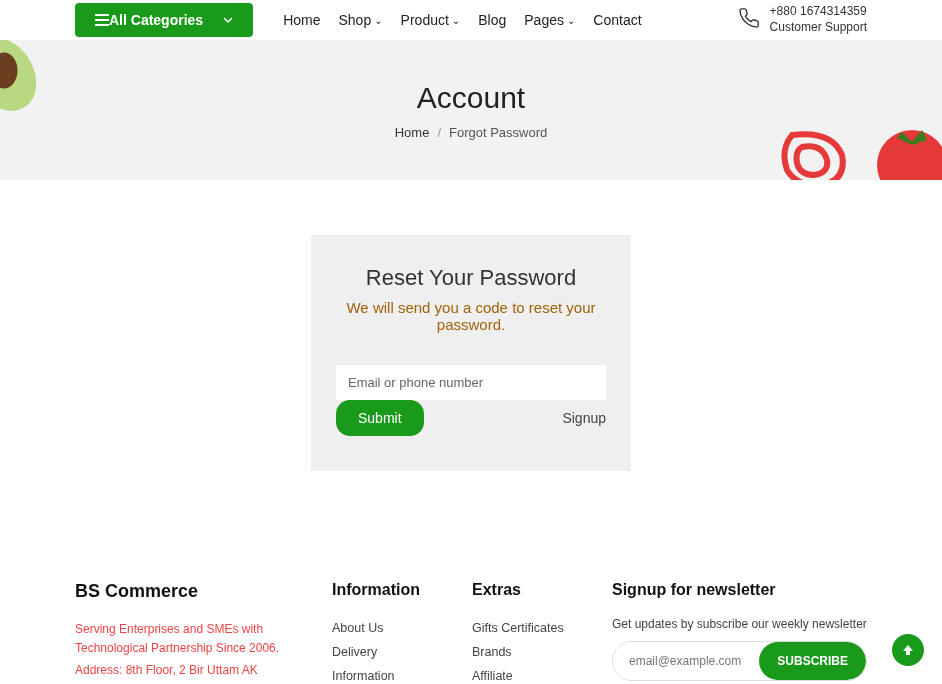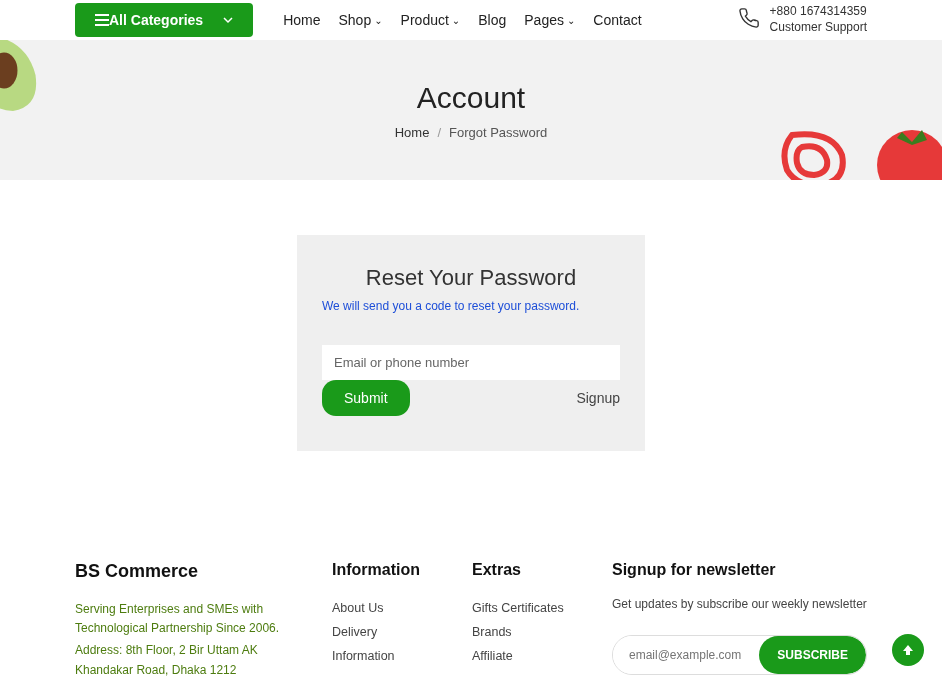--- a/index.html
+++ b/index.html
@@ -23,40 +23,40 @@
 .banner h1 { font-size: 30px; font-weight: 500; color: #222; margin-bottom: 10px; }
 .breadcrumb { font-size: 13px; color: #555; display: flex; gap: 8px; align-items: center; }
 .breadcrumb a { color: #333; text-decoration: none; }
 .breadcrumb .sep { color: #999; }
 .avocado { position: absolute; left: -20px; top: -10px; width: 75px; height: 90px; }
 .pepper { position: absolute; right: 90px; bottom: -15px; width: 80px; height: 70px; }
 .tomato { position: absolute; right: -10px; bottom: -20px; width: 80px; height: 80px; }
 
 
 .reset-wrap { display: flex; justify-content: center; padding: 55px 0 90px; }
-.reset-card { background: #efefef; width: 348px; padding: 30px 25px 35px; }
+.reset-card { background: #efefef; width: 320px; padding: 30px 25px 35px; }
 .reset-card h2 { text-align: center; font-size: 22px; font-weight: 500; color: #333; margin-bottom: 8px; }
-.reset-card p { font-size: 12px; color: #1d4ed8; margin-bottom: 32px; }
+.reset-card p { text-align: center; font-size: 15px; color: #a16207; margin-bottom: 32px; }
 .reset-card input { width: 100%; padding: 10px 12px; border: none; background: #fff; font-size: 13px; color: #333; }
 .reset-card input::placeholder { color: #666; }
 .reset-actions { display: flex; align-items: center; justify-content: space-between; }
 .submit-btn { background: #1A9A1A; color: #fff; border: none; padding: 10px 22px; border-radius: 14px; font-size: 14px; cursor: pointer; }
 .cancel-link { color: #444; font-size: 14px; text-decoration: none; cursor: pointer; }
 
 
 .footer { padding: 20px 75px 40px; display: flex; gap: 30px; }
 .footer-col h3 { font-size: 16px; font-weight: 700; color: #111; margin-bottom: 18px; }
 .footer-col.brand h3 { font-size: 18px; }
 .footer-col.brand { width: 250px; }
-.footer-col.brand p { font-size: 12px; color: #4d7c0f; line-height: 1.6; margin-bottom: 3px; }
+.footer-col.brand p { font-size: 12px; color: #ef4444; line-height: 1.6; margin-bottom: 3px; }
 .footer-col.links { min-width: 110px; }
 .footer-col.links ul { list-style: none; }
 .footer-col.links li { font-size: 12.5px; color: #444; line-height: 1.9; cursor: pointer; }
 .footer-col.newsletter { flex: 1; }
-.footer-col.newsletter p { font-size: 12px; color: #444; margin-bottom: 24px; }
+.footer-col.newsletter p { font-size: 12px; color: #444; margin-bottom: 10px; }
 .newsletter-form { display: flex; border: 1px solid #ddd; border-radius: 24px; overflow: hidden; height: 40px; max-width: 255px; }
 .newsletter-form input { flex: 1; border: none; padding: 0 16px; font-size: 12px; outline: none; min-width: 0; }
 .newsletter-form button { background: #1A9A1A; color: #fff; border: none; padding: 0 18px; font-size: 12px; font-weight: 600; cursor: pointer; border-radius: 24px; }
 
 
 .scroll-top { position: fixed; right: 18px; bottom: 18px; width: 32px; height: 32px; border-radius: 50%; background: #1A9A1A; display: flex; align-items: center; justify-content: center; cursor: pointer; }
 .scroll-top svg { fill: #fff; }
 </style>
 </head>
 <body>

